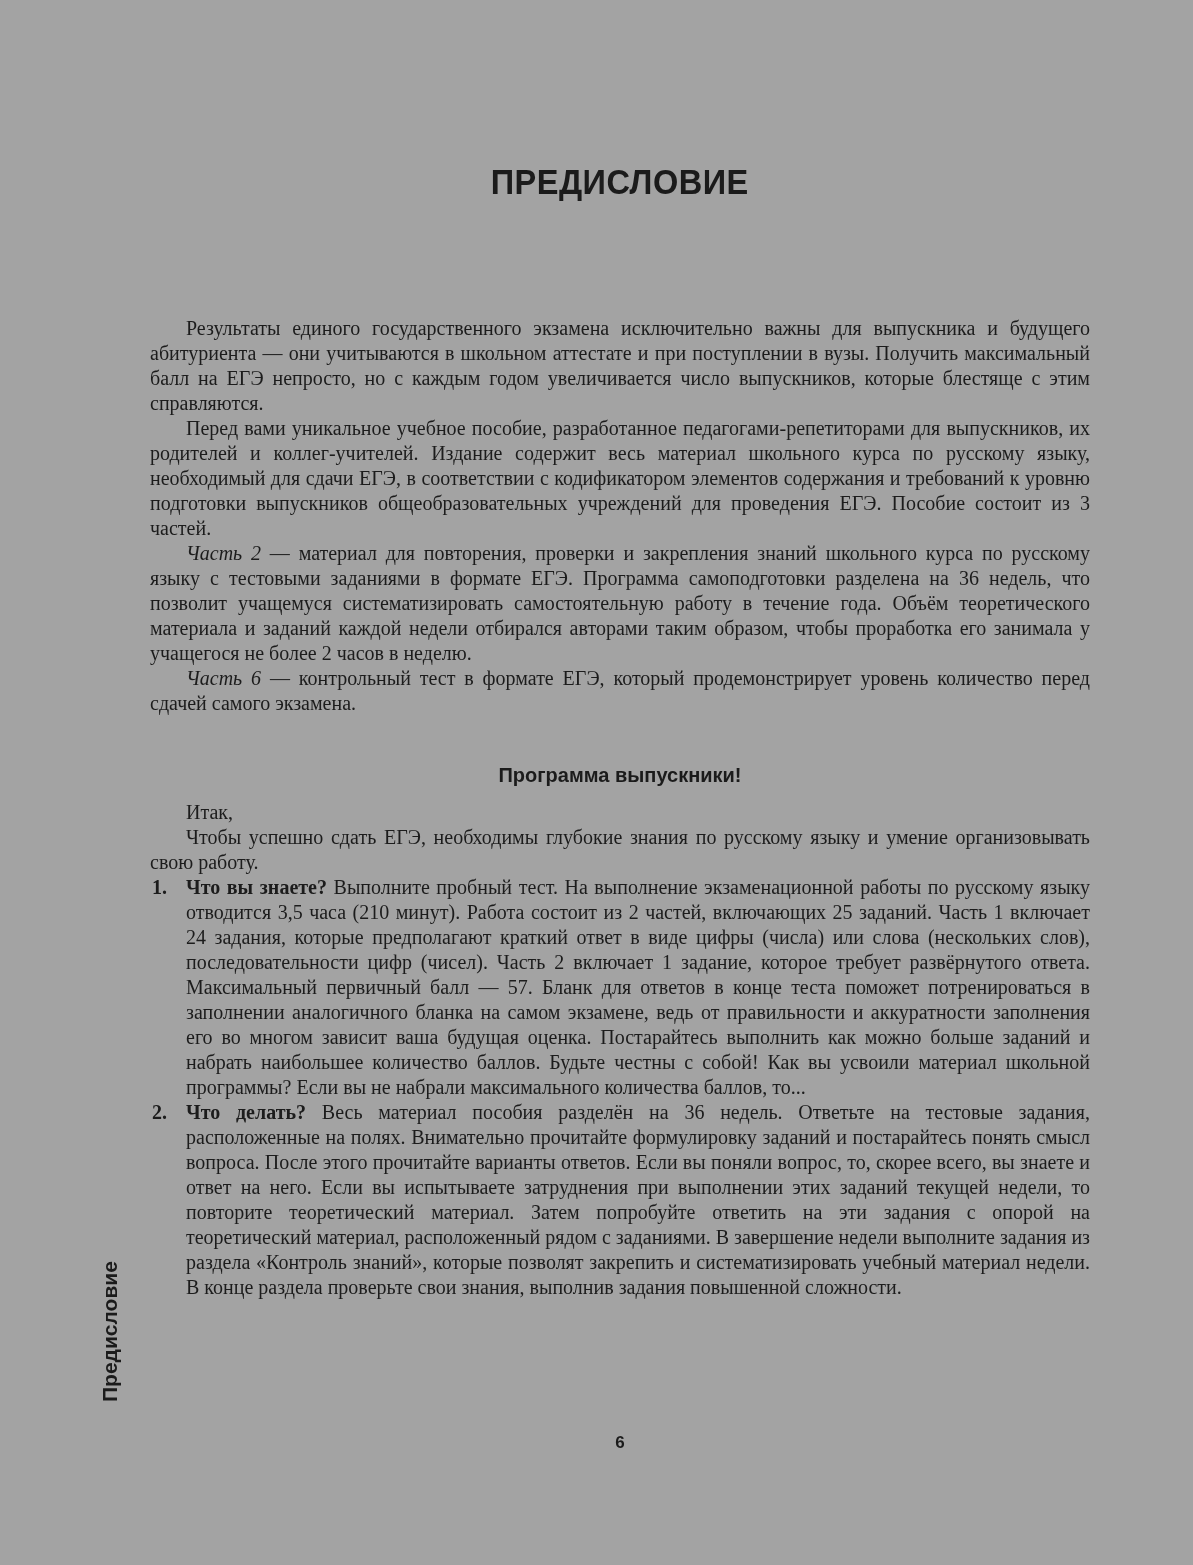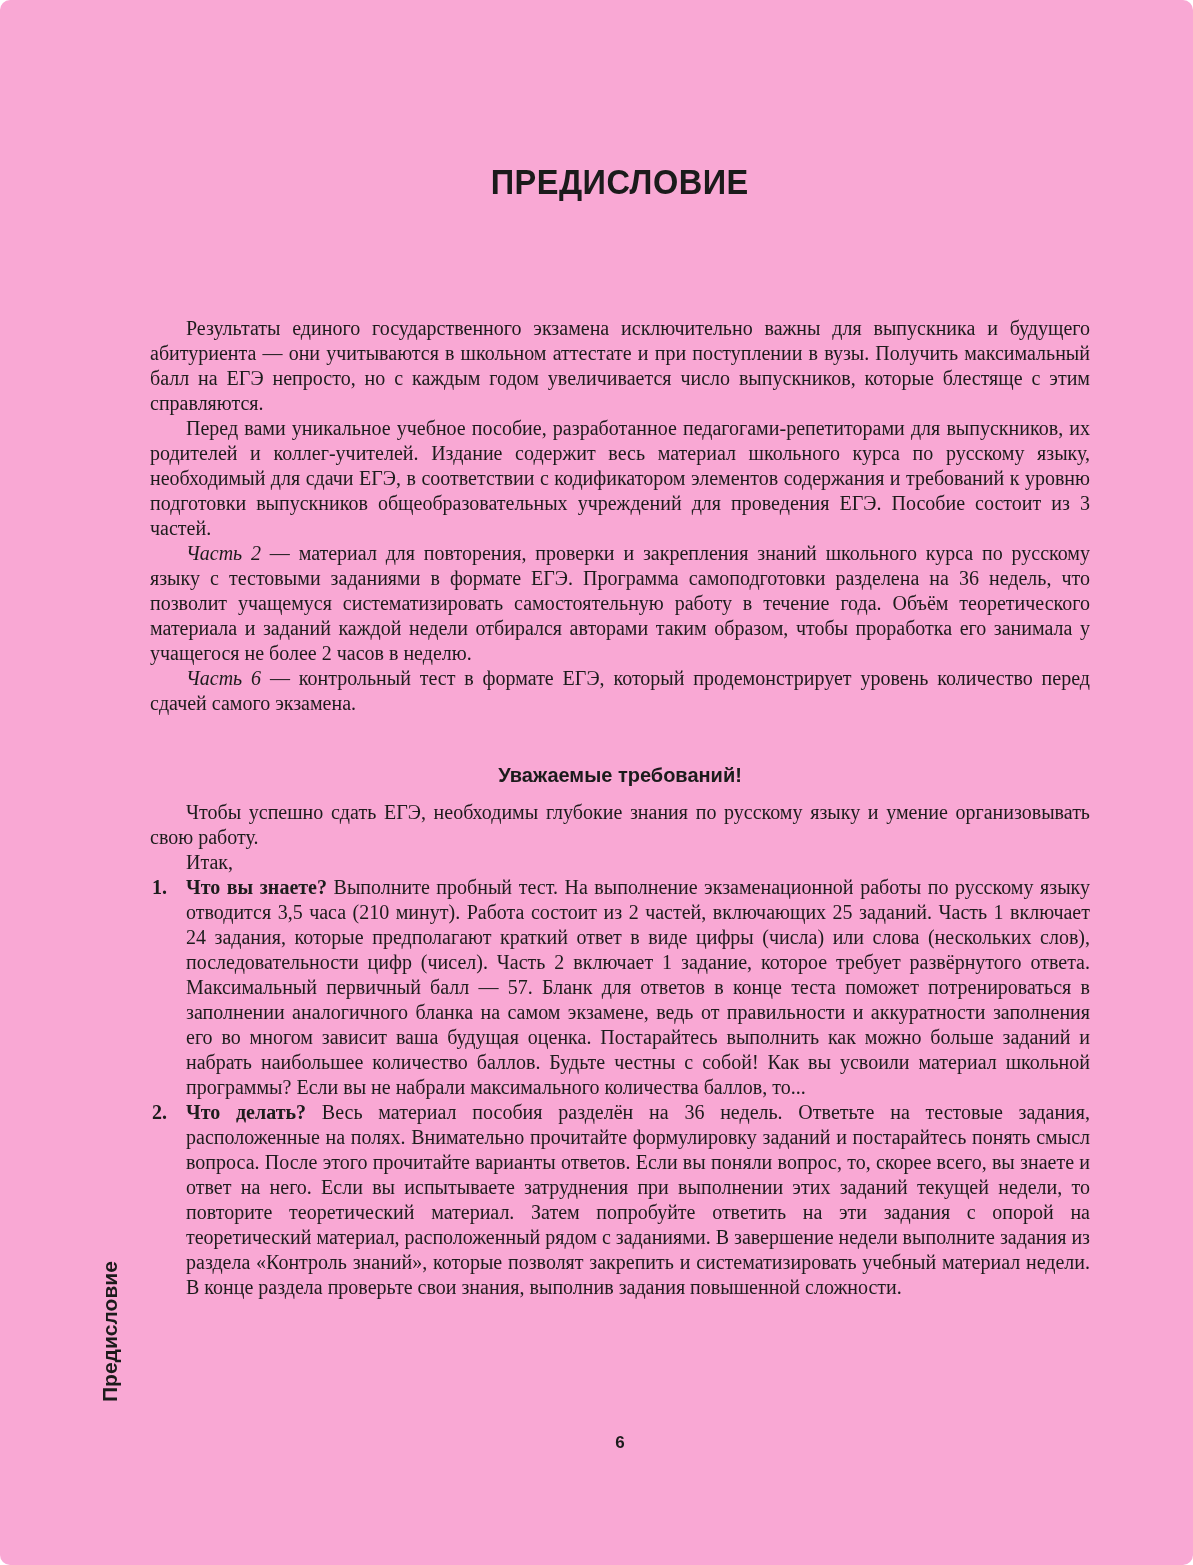--- a/index.html
+++ b/index.html
@@ -4,24 +4,23 @@
 <style>
   html, body {
     margin: 0;
     padding: 0;
     background: #ffffff;
   }
   .page {
     position: relative;
     width: 1193px;
     height: 1565px;
-    background: #f9a8d4;
+    background: #a3a3a3;
     overflow: hidden;
     color: #1c1c1c;
-    border-radius: 10px;
   }
   .book-title {
     position: absolute;
     top: 141px;
     left: 150px;
     width: 940px;
     text-align: center;
     font-family: "Liberation Sans", sans-serif;
     font-weight: 700;
     font-size: 35px;
@@ -101,23 +100,23 @@
 <body>
 
 <div class="page">
   <h1 class="book-title"><span class="inner">ПРЕДИСЛОВИЕ</span></h1>
 
   <div class="content">
       <p class="para"><span>Результаты единого государственного экзамена исключительно важны для выпускника и будущего абитуриента — они учитываются в школьном аттестате и при поступлении в вузы. Получить максимальный балл на ЕГЭ непросто, но с каждым годом увеличивается число выпускников, которые блестяще с этим справляются.</span></p>
       <p class="para"><span>Перед вами уникальное учебное пособие, разработанное педагогами-репетиторами для выпускников, их родителей и коллег-учителей. Издание содержит весь материал школьного курса по русскому языку, необходимый для сдачи ЕГЭ, в соответствии с кодификатором элементов содержания и требований к уровню подготовки выпускников общеобразовательных учреждений для проведения ЕГЭ. Пособие состоит из 3 частей.</span></p>
       <p class="para"><i>Часть 2</i><span> — материал для повторения, проверки и закрепления знаний школьного курса по русскому языку с тестовыми заданиями в формате ЕГЭ. Программа самоподготовки разделена на 36 недель, что позволит учащемуся систематизировать самостоятельную работу в течение года. Объём теоретического материала и заданий каждой недели отбирался авторами таким образом, чтобы проработка его занимала у учащегося не более 2 часов в неделю.</span></p>
       <p class="para"><i>Часть 6</i><span> — контрольный тест в формате ЕГЭ, который продемонстрирует уровень количество перед сдачей самого экзамена.</span></p>
-      <h2 class="subhead">Уважаемые требований!</h2>
+      <h2 class="subhead">Программа выпускники!</h2>
+      <p class="para"><span>Итак,</span></p>
       <p class="para"><span>Чтобы успешно сдать ЕГЭ, необходимы глубокие знания по русскому языку и умение организовывать свою работу.</span></p>
-      <p class="para"><span>Итак,</span></p>
       <div class="list-item"><span class="num">1.</span><span><b>Что вы знаете?</b><span> Выполните пробный тест. На выполнение экзаменационной работы по русскому языку отводится 3,5 часа (210 минут). Работа состоит из 2 частей, включающих 25 заданий. Часть 1 включает 24 задания, которые предполагают краткий ответ в виде цифры (числа) или слова (нескольких слов), последовательности цифр (чисел). Часть 2 включает 1 задание, которое требует развёрнутого ответа. Максимальный первичный балл — 57. Бланк для ответов в конце теста поможет потренироваться в заполнении аналогичного бланка на самом экзамене, ведь от правильности и аккуратности заполнения его во многом зависит ваша будущая оценка. Постарайтесь выполнить как можно больше заданий и набрать наибольшее количество баллов. Будьте честны с собой! Как вы усвоили материал школьной программы? Если вы не набрали максимального количества баллов, то...</span></span></div>
       <div class="list-item"><span class="num">2.</span><span><b>Что делать?</b><span> Весь материал пособия разделён на 36 недель. Ответьте на тестовые задания, расположенные на полях. Внимательно прочитайте формулировку заданий и постарайтесь понять смысл вопроса. После этого прочитайте варианты ответов. Если вы поняли вопрос, то, скорее всего, вы знаете и ответ на него. Если вы испытываете затруднения при выполнении этих заданий текущей недели, то повторите теоретический материал. Затем попробуйте ответить на эти задания с опорой на теоретический материал, расположенный рядом с заданиями. В завершение недели выполните задания из раздела «Контроль знаний», которые позволят закрепить и систематизировать учебный материал недели. В конце раздела проверьте свои знания, выполнив задания повышенной сложности.</span></span></div>
     </div>
 
   <div class="sidebar-label">Предисловие</div>
 
   <div class="page-number">6</div>
 </div>
 
 </body></html>

